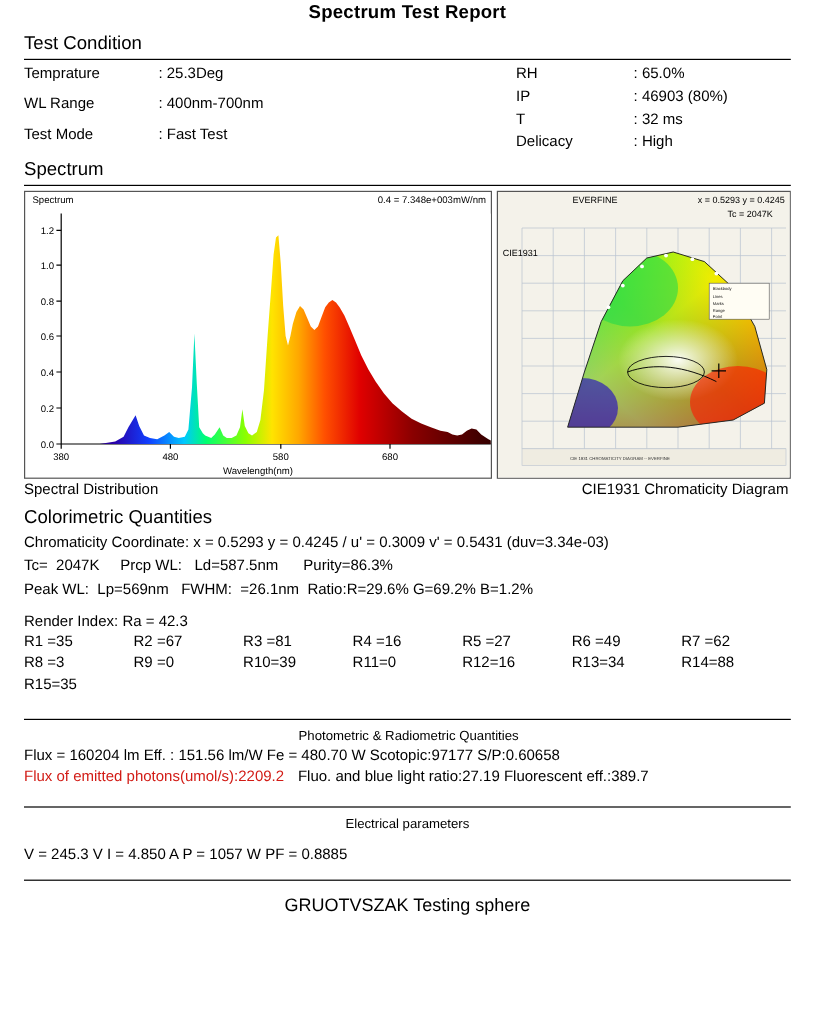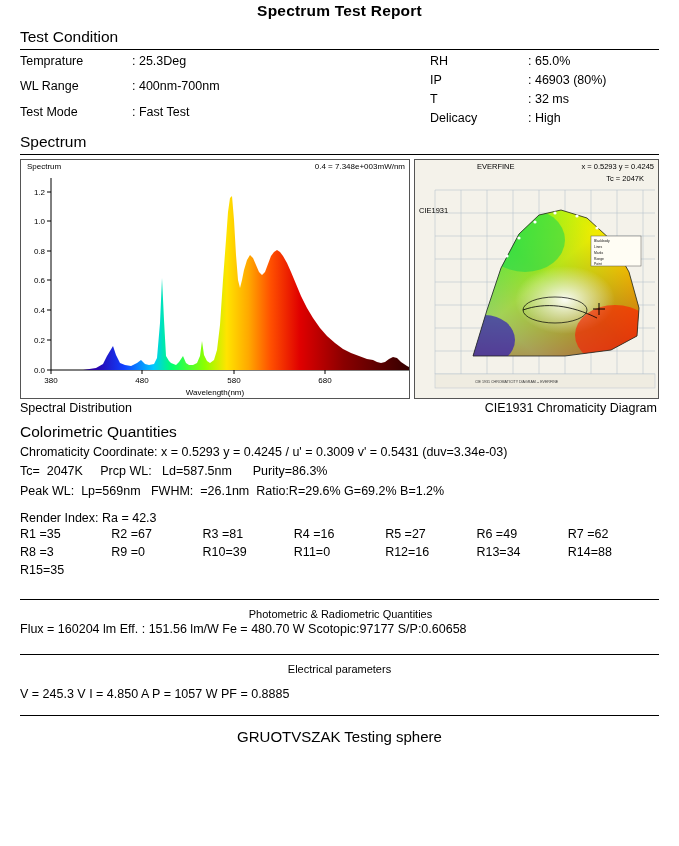--- a/index.html
+++ b/index.html
@@ -352,20 +352,24 @@
     <span>R13=34</span>
     <span>R14=88</span>
     <span>R15=35</span>
   </div>
 
   <hr class="rule" style="margin-top:22px">
 
   <div class="section-title small hdr-pad">Photometric &amp; Radiometric Quantities</div>
   <div class="photo-block">
     <div>Flux  = 160204 lm   Eff. : 151.56 lm/W  Fe  = 480.70 W Scotopic:97177 S/P:0.60658</div>
+    <div style="margin-top:4px">
+      <span class="red">Flux of emitted photons(umol/s):2209.2</span>
+      <span style="margin-left:8px">Fluo. and blue light ratio:27.19   Fluorescent eff.:389.7</span>
+    </div>
   </div>
 
   <hr class="rule" style="margin-top:18px">
 
   <div class="section-title small">Electrical parameters</div>
   <div style="margin-top:12px">V = 245.3 V     I = 4.850 A    P = 1057 W PF = 0.8885</div>
 
   <hr class="rule" style="margin-top:14px">
 
   <div class="footer-title">GRUOTVSZAK Testing sphere</div>

